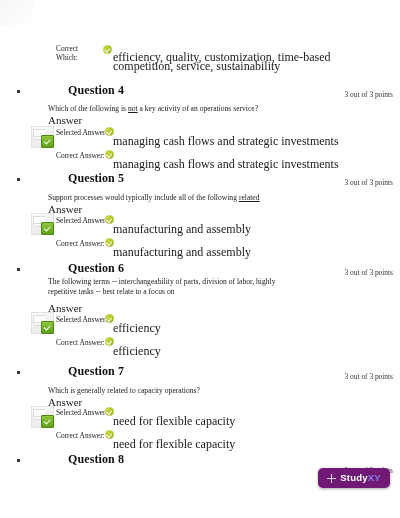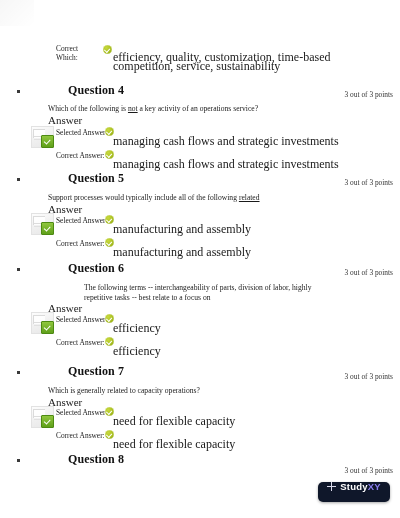--- a/index.html
+++ b/index.html
@@ -162,27 +162,27 @@
     width: 3px; height: 5.4px;
     border: solid #ffffff;
     border-width: 0 1.5px 1.5px 0;
     transform: rotate(42deg);
   }
 
   
   .watermark {
     position: absolute;
     left: 318px;
-    top: 482px;
+    top: 468px;
     width: 72px;
     height: 20px;
     border-radius: 5px;
-    background: #0f172a;
+    background: #701a75;
     display: flex;
-    align-items: flex-start;
+    align-items: center;
     justify-content: center;
     gap: 4px;
     box-shadow: 0 1px 3px rgba(0,0,0,0.35);
   }
   .watermark .spark {
     position: relative;
     width: 9px; height: 9px;
     flex: none;
   }
   .watermark .spark::before,
@@ -272,21 +272,21 @@
       <div class="row-label" style="top:239px;">Correct Answer:</div>
       <div class="check-icon" style="top:238px;left:105px;"></div>
       <div class="row-value" style="top:248px;">manufacturing and assembly</div>
     </div>
 
     <div class="qblock">
       <div class="bullet" style="top:268px;"></div>
       <div class="q-title" style="top:261px;">Question 6</div>
       <div class="points" style="top:268px;">3 out of 3 points</div>
 
-      <div class="q-text" style="top:283px;width:250px;margin-left:36px;">
+      <div class="q-text" style="top:277px;width:250px;">
         <span>The following terms -- interchangeability of parts, division of labor, highly repetitive tasks -- best relate to a focus on</span>
       </div>
       <div class="answer-word" style="top:302px;">Answer</div>
 
       <div class="broken-img" style="top:312px;left:31px;">
         <span class="tear"></span>
         <span class="tear2"></span>
         <span class="tear3"></span>
         <span class="badge"></span>
       </div>

